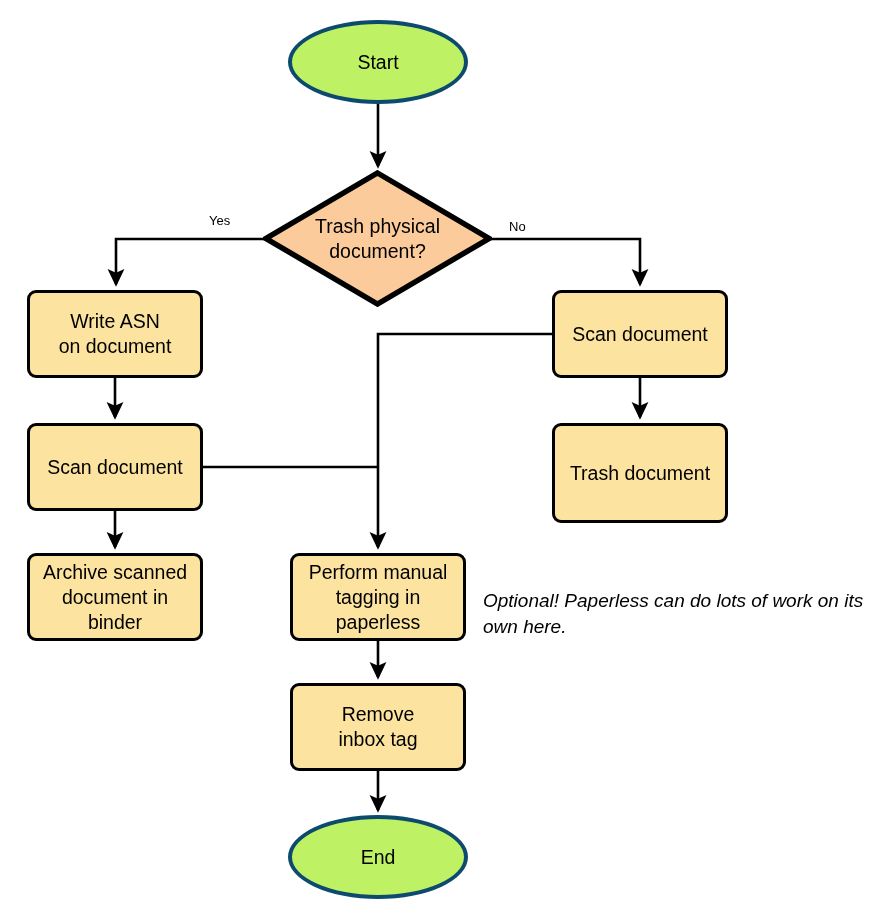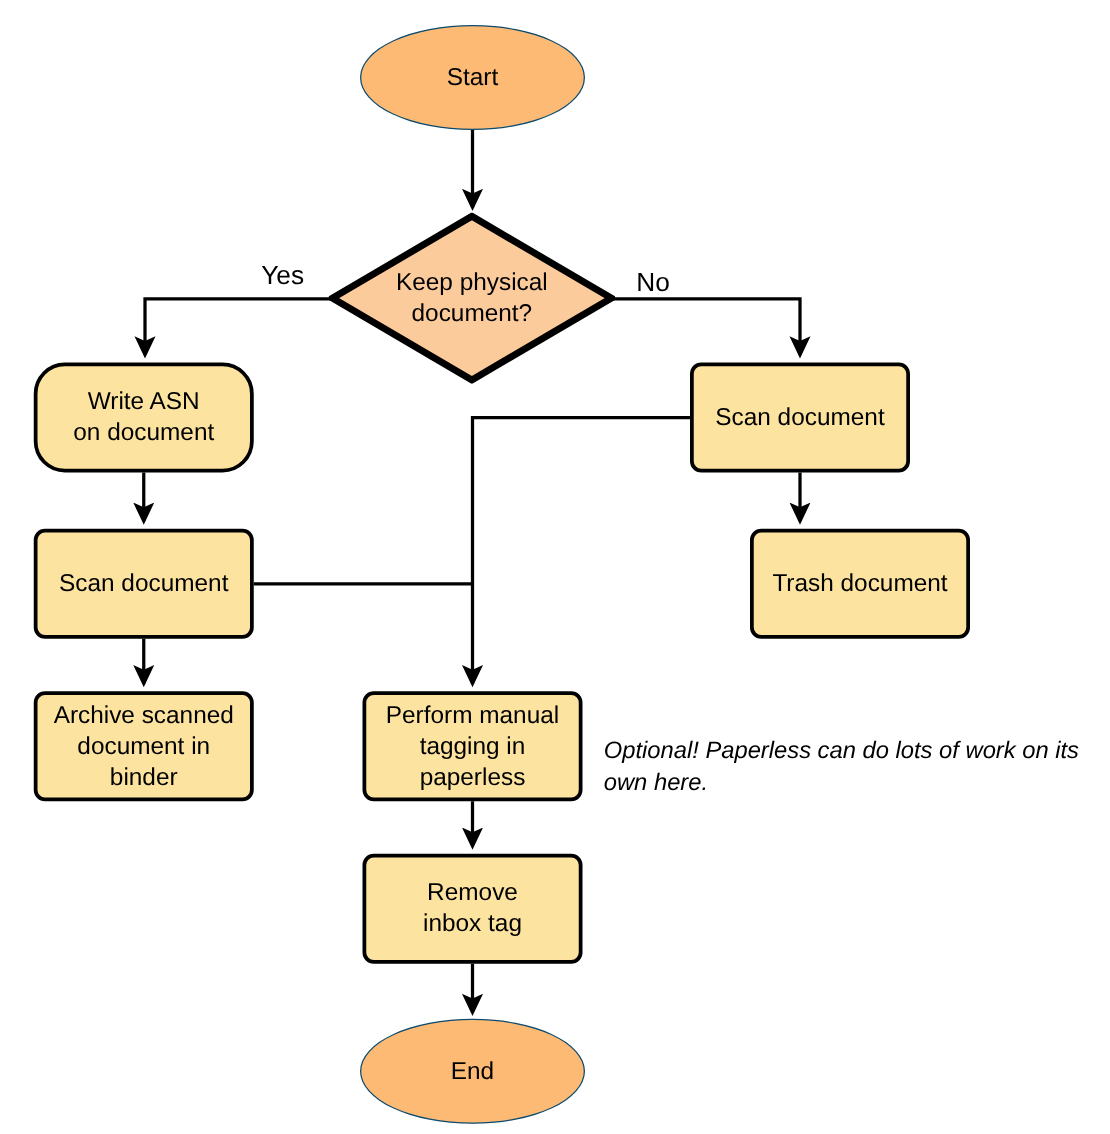--- a/index.html
+++ b/index.html
@@ -38,43 +38,43 @@
     line-height: 25px;
     z-index: 3;
     white-space: pre-line;
   }
   .node.process {
     background: #fce3a0;
     border: 3px solid #000000;
     border-radius: 9px;
   }
   .node.terminator {
-    background: #fdba74;
-    border: 1px solid #0c4a6e;
+    background: #bef264;
+    border: 4px solid #0c4a6e;
     border-radius: 50%;
   }
   .node.decision {
     background: transparent;
     border: none;
   }
   .diamond-shape {
     position: absolute;
     left: 0;
     top: 0;
     width: 100%;
     height: 100%;
     z-index: 1;
   }
   .decision .node-label {
     position: relative;
     z-index: 2;
   }
   .edge-label {
     position: absolute;
-    font-size: 21px;
+    font-size: 13px;
     line-height: 22px;
     color: #000000;
     z-index: 4;
     white-space: nowrap;
   }
   .annotation {
     position: absolute;
     font-family: "Liberation Sans", sans-serif;
     font-style: italic;
     font-size: 19px;
@@ -120,47 +120,47 @@
   </svg>
 
   <div class="node terminator" style="left:288px; top:20px; width:180px; height:84px;">
     <span class="node-label">Start</span>
   </div>
 
   <div class="node decision" style="left:263px; top:170px; width:229px; height:137px;">
     <svg class="diamond-shape" viewBox="0 0 229 137" preserveAspectRatio="none" aria-hidden="true">
       <polygon points="114.5,3 226,68.5 114.5,134 3,68.5" fill="#fccb9c" stroke="#000000" stroke-width="5.5" stroke-linejoin="miter"></polygon>
     </svg>
-    <span class="node-label">Keep physical
+    <span class="node-label">Trash physical
 document?</span>
   </div>
 
   <div class="edge-label" style="left:209px; top:210px;">Yes</div>
   <div class="edge-label" style="left:509px; top:216px;">No</div>
 
-  <div class="node process" style="left:27px; top:290px; width:176px; height:88px;border-radius:25px;">
+  <div class="node process" style="left:27px; top:290px; width:176px; height:88px;">
     <span class="node-label">Write ASN
 on document</span>
   </div>
 
   <div class="node process" style="left:27px; top:423px; width:176px; height:88px;">
     <span class="node-label">Scan document</span>
   </div>
 
   <div class="node process" style="left:27px; top:553px; width:176px; height:88px;">
     <span class="node-label">Archive scanned
 document in
 binder</span>
   </div>
 
   <div class="node process" style="left:552px; top:290px; width:176px; height:88px;">
     <span class="node-label">Scan document</span>
   </div>
 
-  <div class="node process" style="left:552px; top:423px; width:176px; height:88px;margin-left:48px;">
+  <div class="node process" style="left:552px; top:423px; width:176px; height:100px;">
     <span class="node-label">Trash document</span>
   </div>
 
   <div class="node process" style="left:290px; top:553px; width:176px; height:88px;align-items:center;">
     <span class="node-label">Perform manual
 tagging in
 paperless</span>
   </div>
 
   <div class="node process" style="left:290px; top:683px; width:176px; height:88px;text-align:center;">

